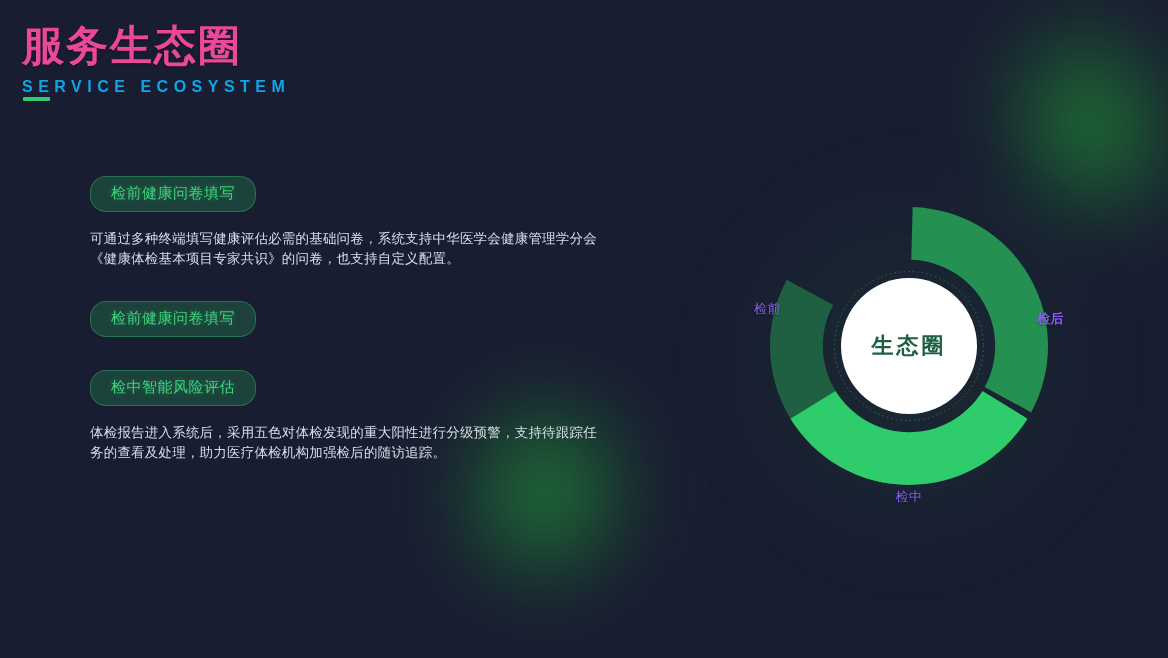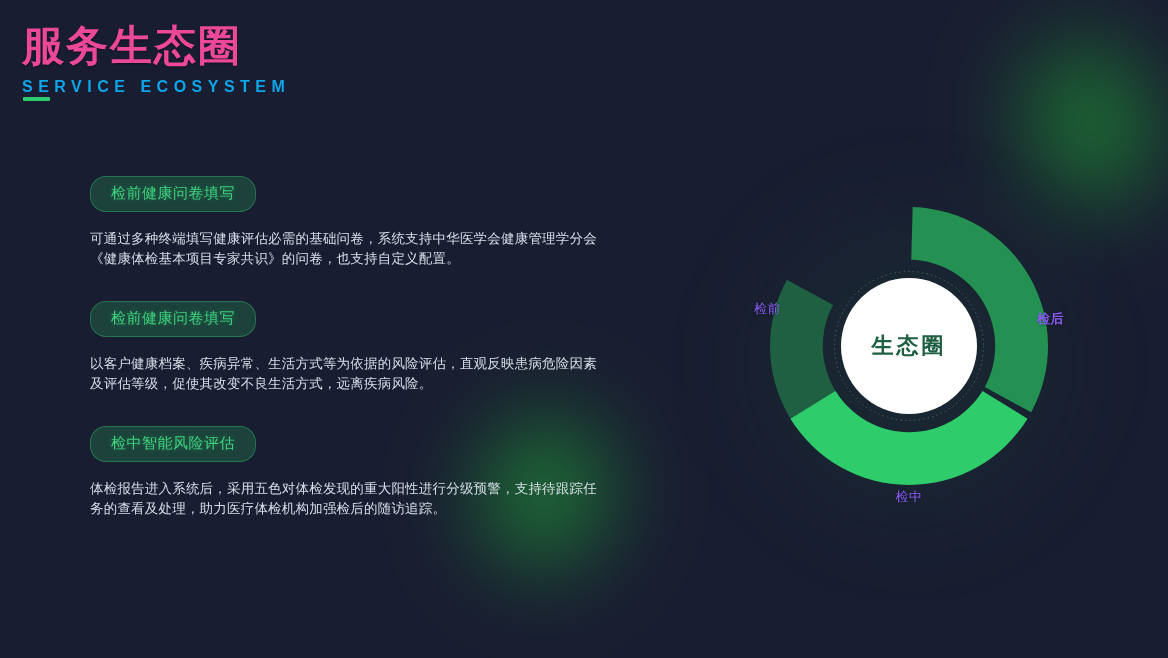--- a/index.html
+++ b/index.html
@@ -174,21 +174,20 @@
 
 <div class="content">
 
   <div class="block">
     <span class="pill">检前健康问卷填写</span>
     <p class="desc">可通过多种终端填写健康评估必需的基础问卷，系统支持中华医学会健康管理学分会《健康体检基本项目专家共识》的问卷，也支持自定义配置。</p>
   </div>
 
   <div class="block">
     <span class="pill">检前健康问卷填写</span>
-    <p class="desc">以客户健康档案、疾病异常、生活方式等为依据的风险评估，直观反映患病危险因素及评估等级，促使其改变不良生活方式，远离疾病风险。</p>
   </div>
 
   <div class="block">
     <span class="pill">检中智能风险评估</span>
     <p class="desc">体检报告进入系统后，采用五色对体检发现的重大阳性进行分级预警，支持待跟踪任务的查看及处理，助力医疗体检机构加强检后的随访追踪。</p>
   </div>
 
 </div>
 
 <div class="donut-wrap">

